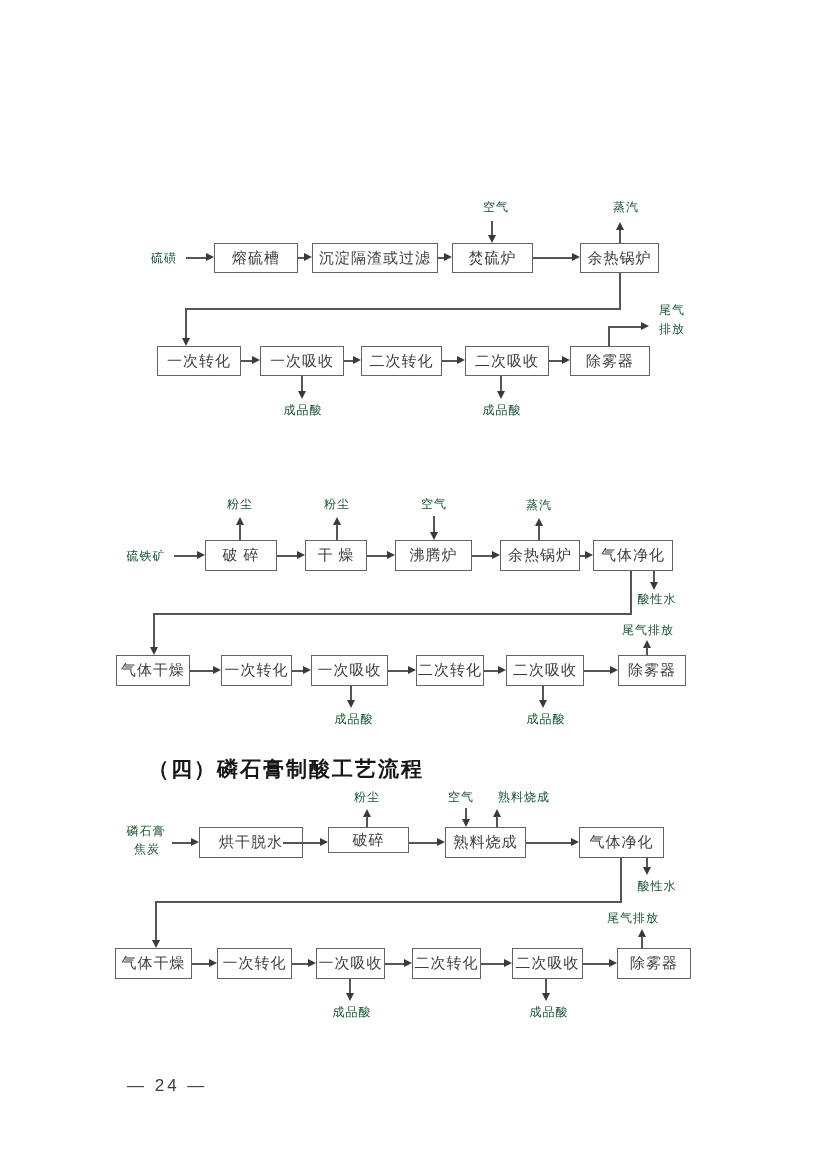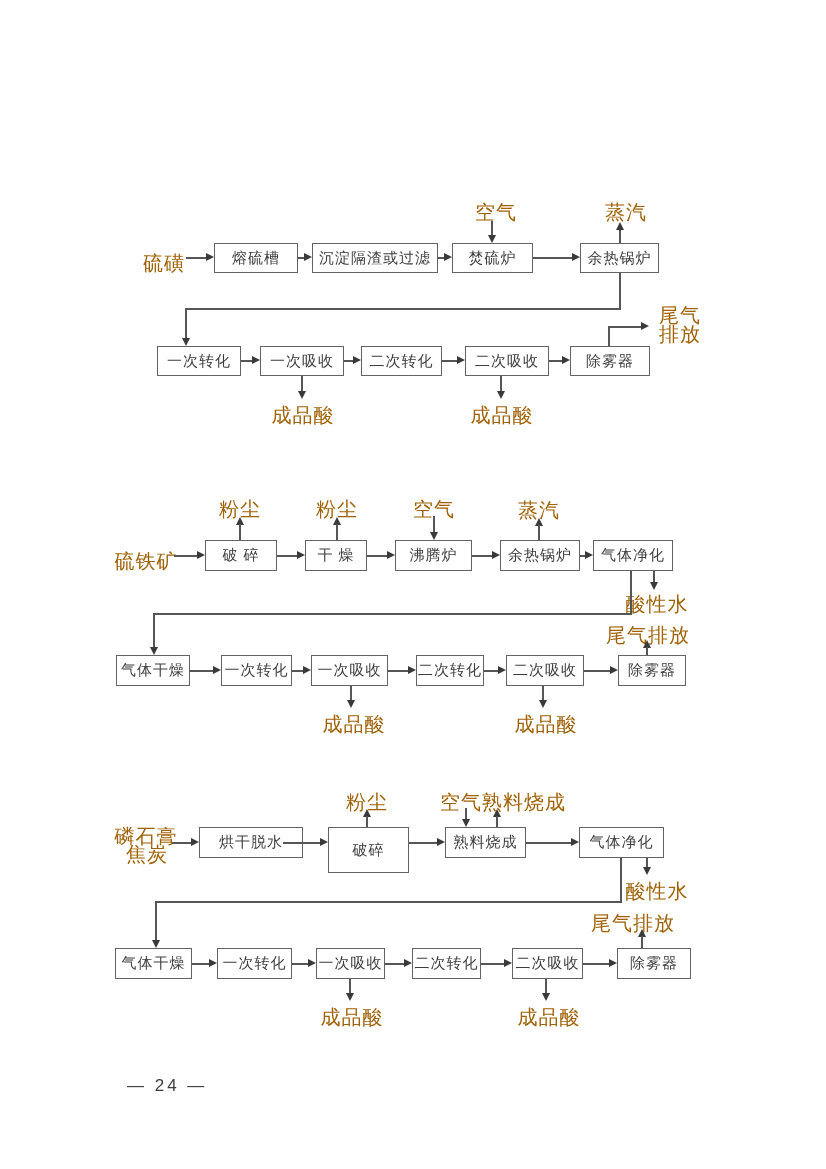--- a/index.html
+++ b/index.html
@@ -3,21 +3,21 @@
 <meta charset="utf-8">
 <style>
   html,body{margin:0;padding:0;background:#ffffff;}
   .page{position:relative;width:826px;height:1169px;background:#ffffff;overflow:hidden;
         font-family:"Liberation Sans", sans-serif;}
   .title{position:absolute;font-size:21px;font-weight:bold;color:#161616;
          letter-spacing:2px;white-space:nowrap;}
   .box{position:absolute;border:1px solid #636363;background:#ffffff;
        display:flex;align-items:center;justify-content:center;
        font-size:15px;color:#3d3d3d;letter-spacing:1px;white-space:nowrap;box-sizing:border-box;}
-  .lbl{position:absolute;font-size:20px;color:#a16207;letter-spacing:1px;white-space:nowrap;}
+  .lbl{position:absolute;font-size:12px;color:#14532d;letter-spacing:1px;white-space:nowrap;}
   .c{transform:translateX(-50%);}
   .hl{position:absolute;height:2px;background:#565656;}
   .vl{position:absolute;width:2px;background:#565656;}
   .ar{position:absolute;width:0;height:0;}
   .ar.r{border-top:4px solid transparent;border-bottom:4px solid transparent;border-left:8px solid #3a3a3a;}
   .ar.d{border-left:4px solid transparent;border-right:4px solid transparent;border-top:8px solid #3a3a3a;}
   .ar.u{border-left:4px solid transparent;border-right:4px solid transparent;border-bottom:8px solid #3a3a3a;}
   .footer{position:absolute;font-size:17px;color:#3d3d3d;letter-spacing:3px;}
 </style>
 </head>
@@ -143,30 +143,31 @@
   <div class="ar u" style="left:643px;top:640px"></div>
   <div class="vl" style="left:646px;top:647px;height:8px"></div>
 
   <div class="vl" style="left:350px;top:686px;height:15px"></div>
   <div class="ar d" style="left:347px;top:700px"></div>
   <div class="lbl c" style="left:354px;top:711px">成品酸</div>
   <div class="vl" style="left:542px;top:686px;height:15px"></div>
   <div class="ar d" style="left:539px;top:700px"></div>
   <div class="lbl c" style="left:546px;top:711px">成品酸</div>
 
+  <div class="title" style="left:148px;top:755px">（四）磷石膏制酸工艺流程</div>
 
   <div class="lbl c" style="left:146px;top:823px">磷石膏</div>
   <div class="lbl c" style="left:147px;top:841px">焦炭</div>
   <div class="hl" style="left:172px;top:842px;width:20px"></div>
   <div class="ar r" style="left:191px;top:838px"></div>
 
   <div class="box" style="left:199px;top:827px;width:104px;height:31px">烘干脱水</div>
   <div class="hl" style="left:283px;top:842px;width:38px"></div>
   <div class="ar r" style="left:320px;top:838px"></div>
-  <div class="box" style="left:328px;top:827px;width:81px;height:46px">破碎</div>
+  <div class="box" style="left:328px;top:827px;width:81px;height:26px">破碎</div>
   <div class="hl" style="left:409px;top:842px;width:29px"></div>
   <div class="ar r" style="left:437px;top:838px"></div>
   <div class="box" style="left:445px;top:827px;width:81px;height:31px">熟料烧成</div>
   <div class="hl" style="left:526px;top:842px;width:46px"></div>
   <div class="ar r" style="left:571px;top:838px"></div>
   <div class="box" style="left:579px;top:827px;width:85px;height:31px">气体净化</div>
 
   <div class="lbl c" style="left:367px;top:789px">粉尘</div>
   <div class="ar u" style="left:363px;top:809px"></div>
   <div class="vl" style="left:366px;top:816px;height:11px"></div>

